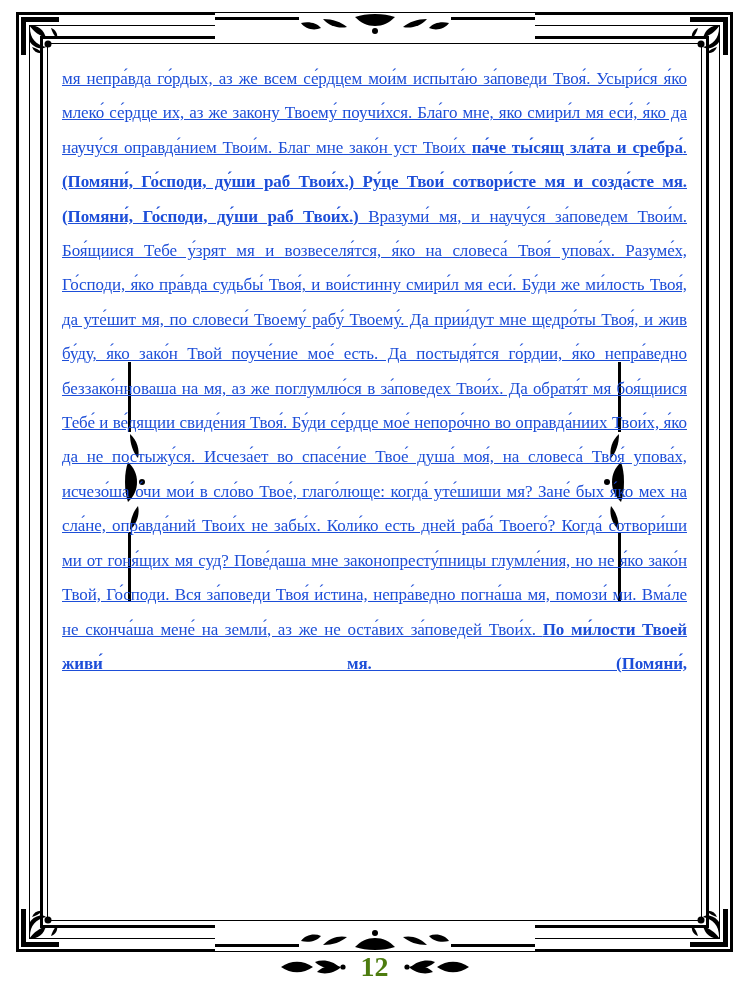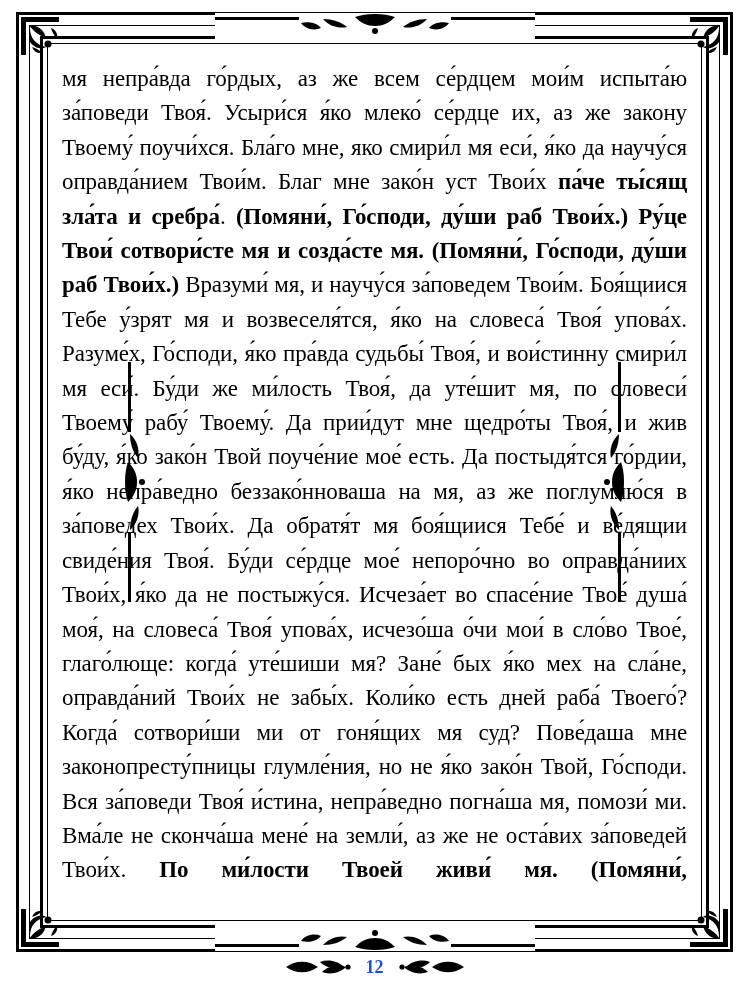--- a/index.html
+++ b/index.html
@@ -107,52 +107,53 @@
     position: absolute;
     left: 62px;
     top: 62px;
     width: 625px;
     height: 845px;
     box-sizing: border-box;
   }
 
   .body-text {
     font-family: "Liberation Serif", serif;
-    font-size: 23px;
+    font-size: 17px;
     line-height: 34.4px;
     text-align: justify;
     text-align-last: justify;
-    color: #000000;
+    color: #1d4ed8;
     letter-spacing: -0.1px;
     word-spacing: 0.2px;
     -webkit-hyphens: manual;
     hyphens: manual;
+    text-decoration: underline;
   }
   .body-text b {
     font-weight: bold;
   }
 
   
   .footer {
     position: absolute;
     left: 0;
     right: 0;
     bottom: 12px;
     height: 42px;
     display: flex;
     align-items: center;
     justify-content: center;
     gap: 14px;
   }
   .page-number {
     font-family: "Liberation Serif", serif;
     font-weight: bold;
-    font-size: 18px;
+    font-size: 28px;
     line-height: 1;
-    color: #1d4ed8;
+    color: #4d7c0f;
   }
   .footer-orn {
     width: 70px;
     height: 22px;
   }
   .footer-orn.flip { transform: scaleX(-1); }
 </style>
 </head>
 <body>
 

